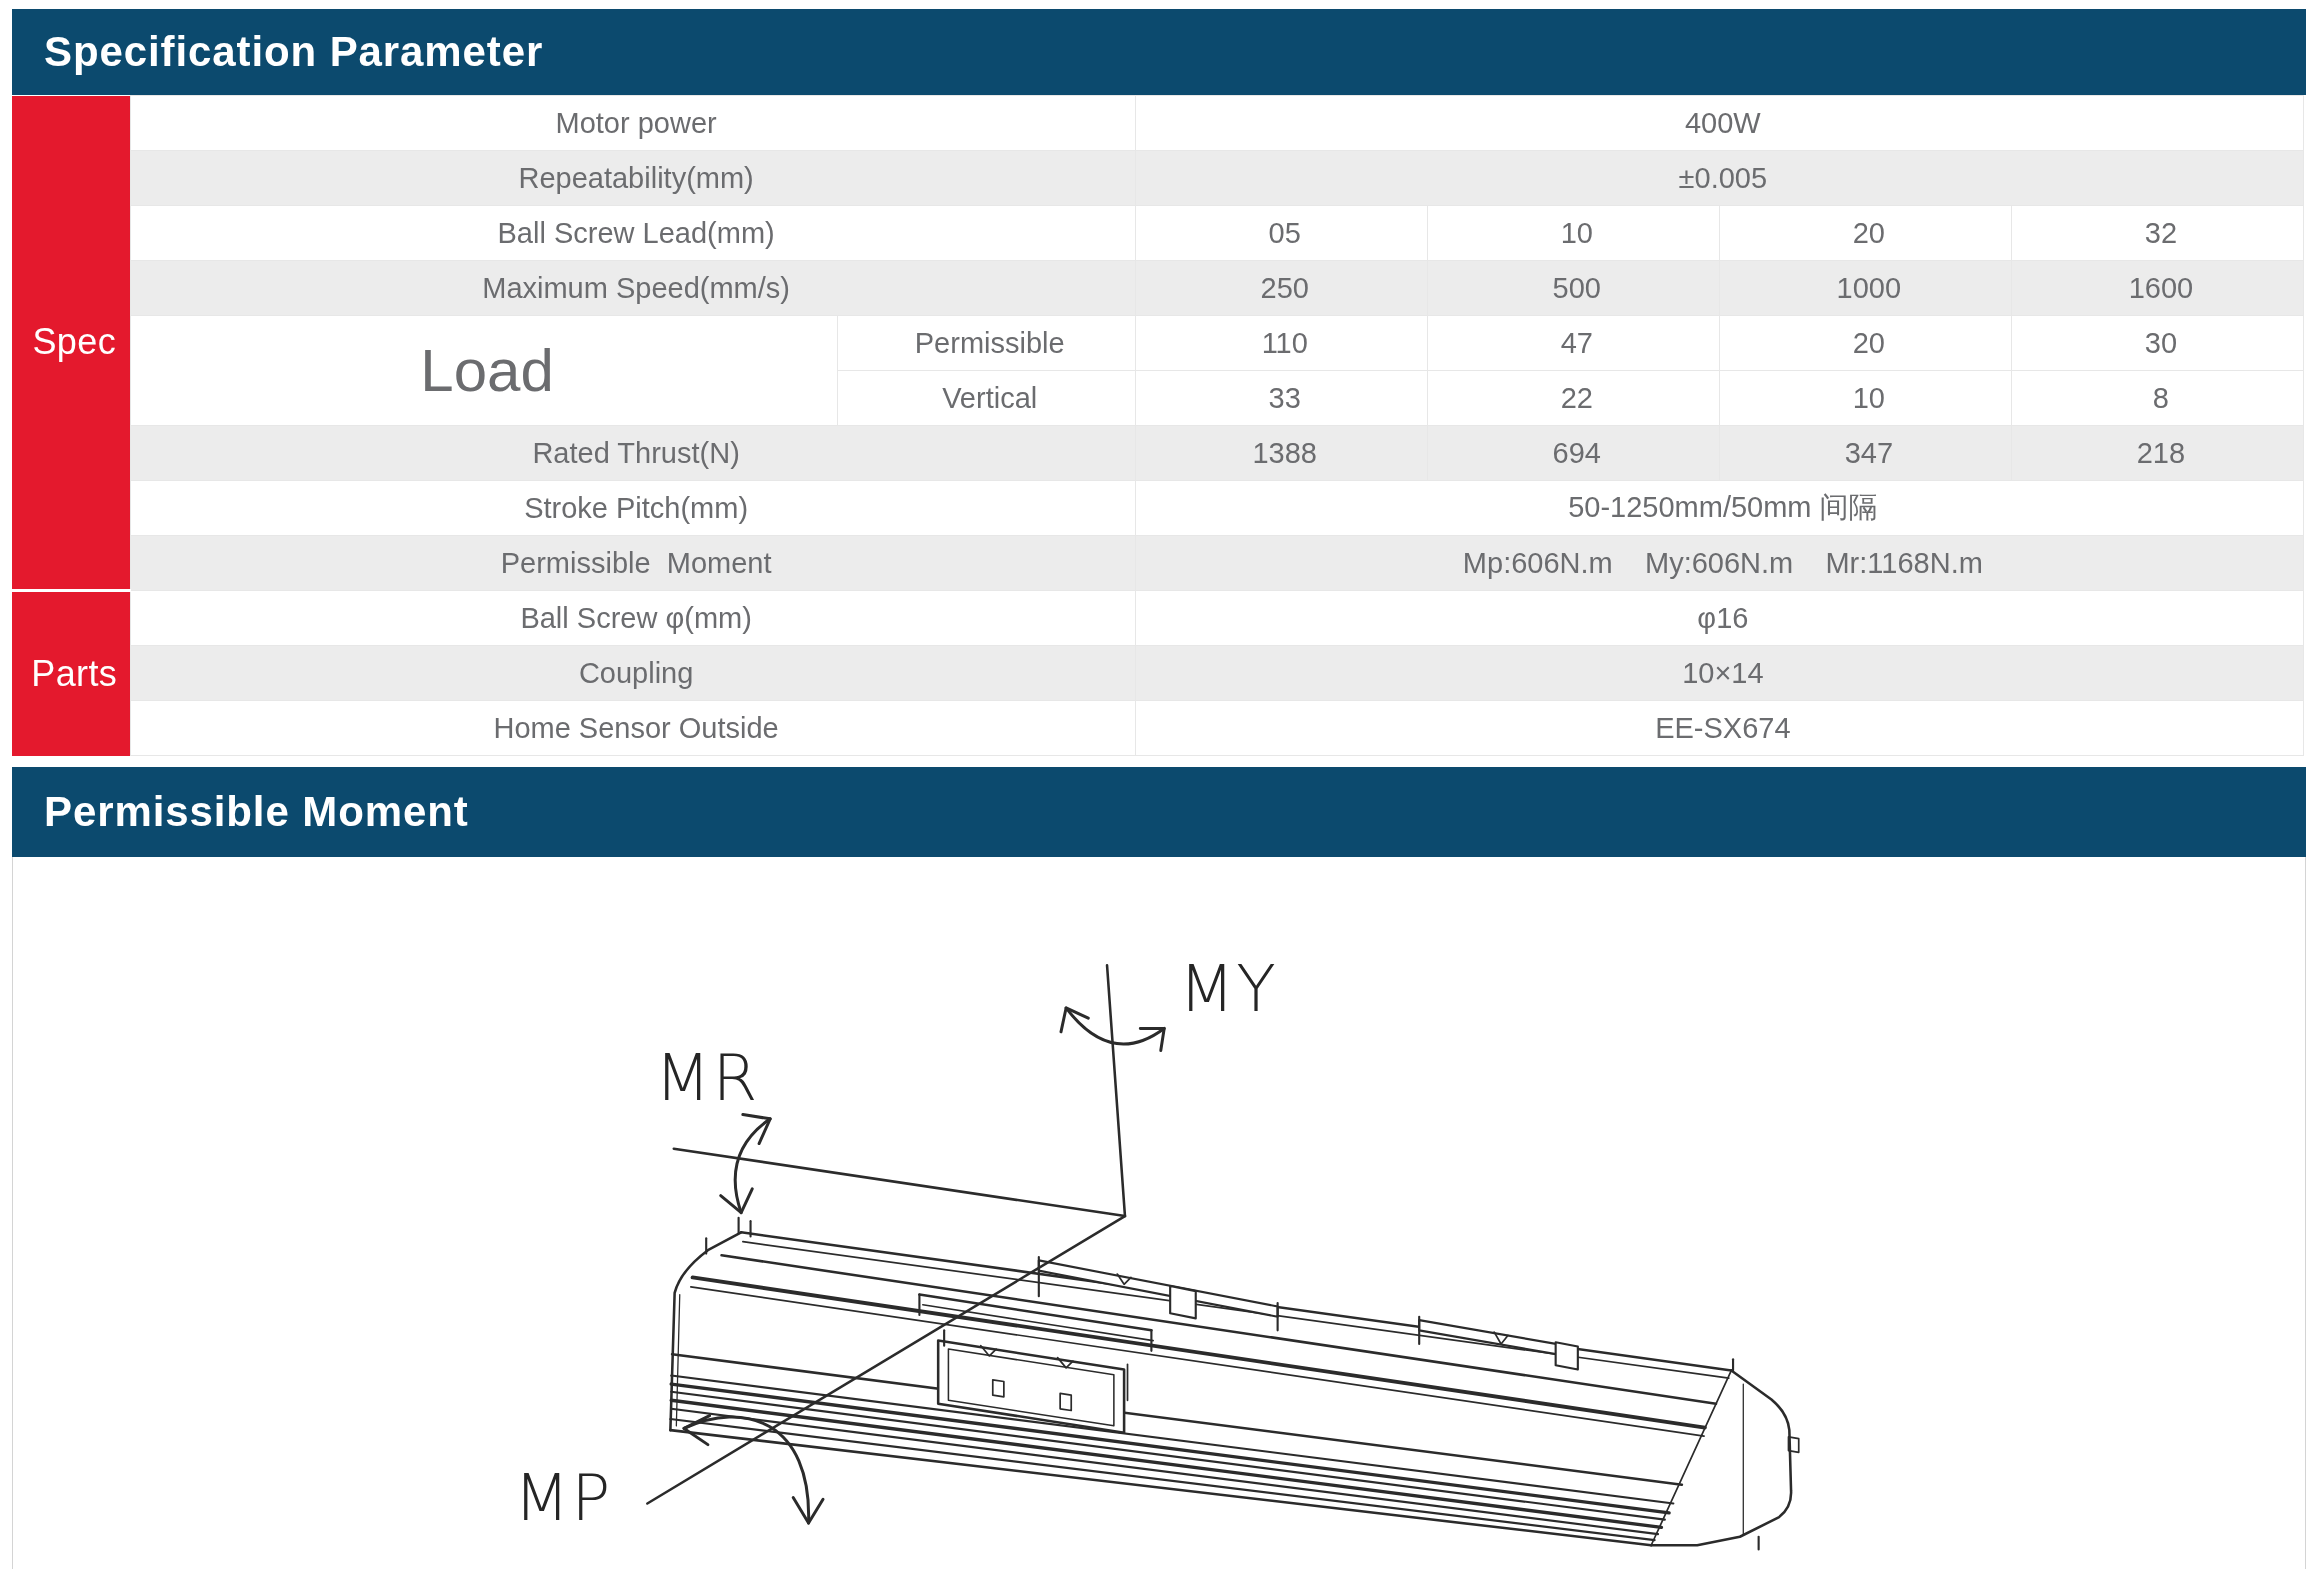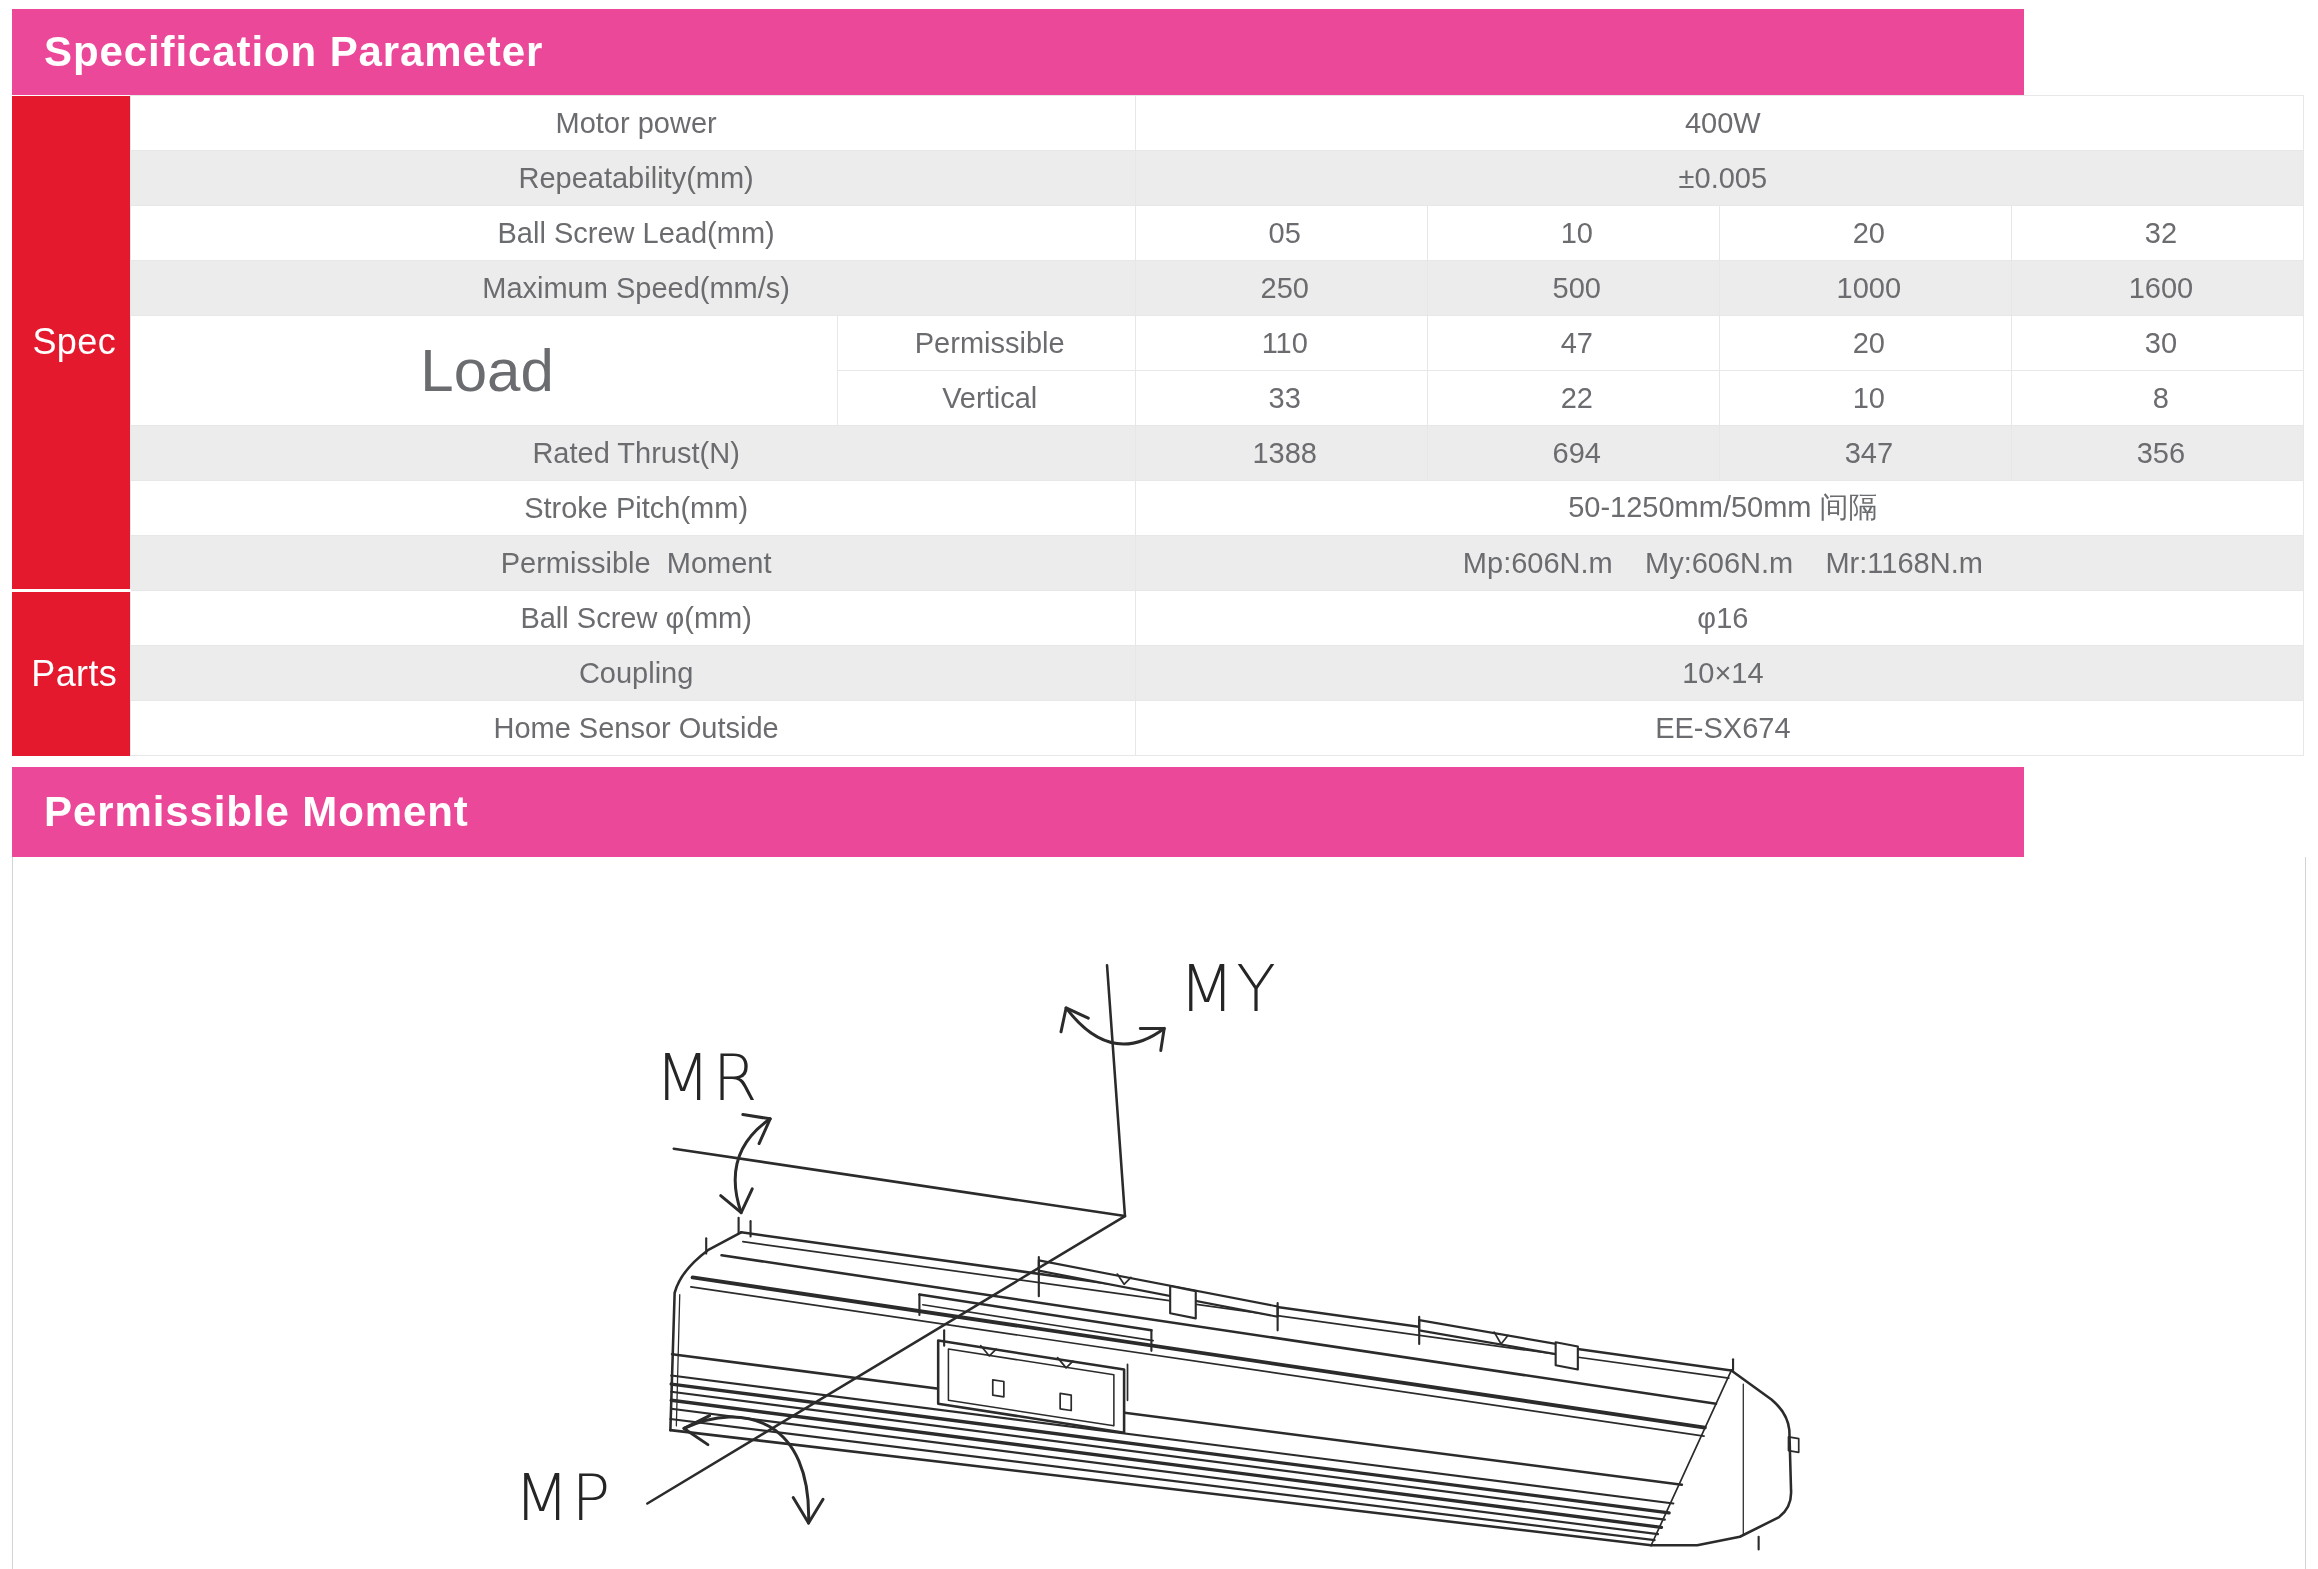--- a/index.html
+++ b/index.html
@@ -2,21 +2,21 @@
 <html style="font-size:13.6px"><head>
 <meta charset="utf-8">
 <style>
   html,body{margin:0;padding:0;background:#fff;}
   body{
     width:2319px;height:1570px;position:relative;overflow:hidden;
     font-family:"Liberation Sans","DejaVu Sans",sans-serif;
   }
   
   .section-bar{
-    position:absolute;left:12px;width:2012px;background:#ec4899;
+    position:absolute;left:12px;width:2294px;background:#0c4a6e;
     display:flex;align-items:center;box-sizing:border-box;padding-left:32px;
   }
   .section-bar .bar-title{
     color:#ffffff;font-size:42px;font-weight:bold;letter-spacing:0.9px;margin:0;
   }
   #bar-spec{top:8.5px;height:86px;}
   #bar-moment{top:767px;height:90px;}
   
   #spec-table{
     position:absolute;left:12px;top:95px;width:2292px;
@@ -101,21 +101,21 @@
       <td>33</td>
       <td>22</td>
       <td>10</td>
       <td>8</td>
     </tr>
     <tr class="alt">
       <td colspan="2">Rated Thrust(N)</td>
       <td>1388</td>
       <td>694</td>
       <td>347</td>
-      <td>356</td>
+      <td>218</td>
     </tr>
     <tr>
       <td colspan="2">Stroke Pitch(mm)</td>
       <td colspan="4">50-1250mm/50mm 间隔</td>
     </tr>
     <tr class="alt">
       <td colspan="2" class="pre">Permissible  Moment</td>
       <td colspan="4" class="pre">Mp:606N.m    My:606N.m    Mr:1168N.m</td>
     </tr>
     <tr>

